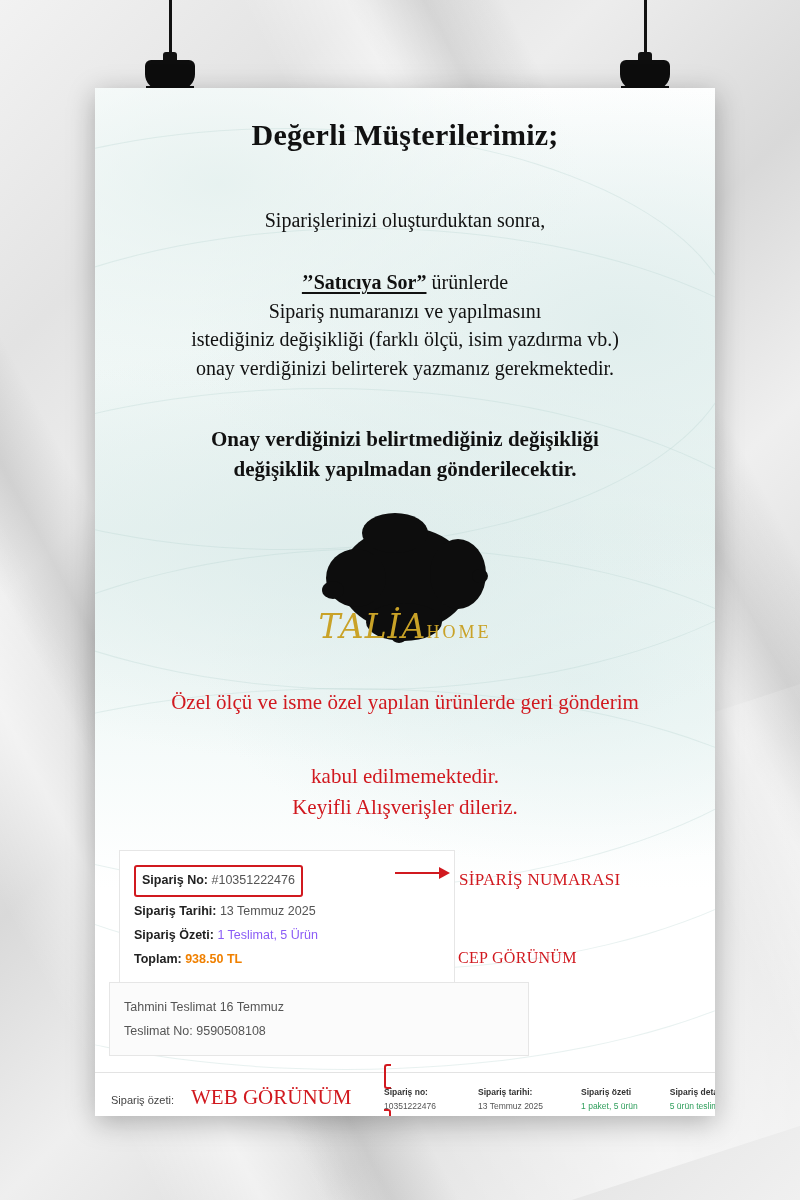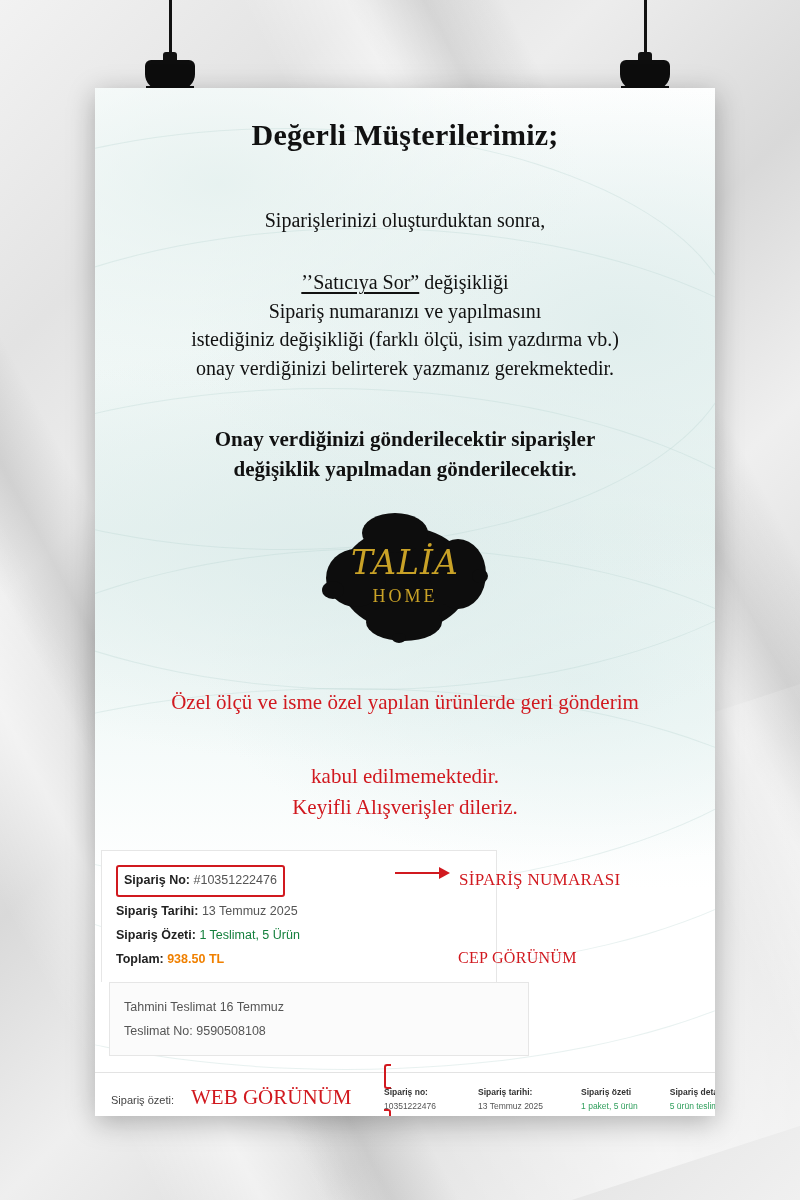--- a/index.html
+++ b/index.html
@@ -128,21 +128,21 @@
   }
   .para {
     text-align: center;
     color: #111;
     font-size: 20px;
     line-height: 1.42;
   }
   .p-intro { margin-top: 54px; }
   .p-block { margin-top: 34px; }
   .p-block .emph {
-    font-weight: 400;
+    font-weight: 700;
     text-decoration: underline;
     text-underline-offset: 3px;
   }
   .p-bold {
     margin-top: 42px;
     font-weight: 700;
     font-size: 21px;
     line-height: 1.45;
   }
 
@@ -159,22 +159,22 @@
   }
   .logo-blob .ink {
     position: absolute;
     background: #0d0d0d;
     border-radius: 50%;
   }
   .logo-text {
     position: absolute;
     inset: 0;
     display: flex;
-    flex-direction: column;
-    align-items: center;
+    flex-direction: row;
+    align-items: flex-end;
     justify-content: center;
     z-index: 3;
   }
   .logo-main {
     font-family: "DejaVu Serif", serif;
     font-style: italic;
     color: #c9a227;
     font-size: 33px;
     letter-spacing: 1px;
     line-height: 1;
@@ -198,37 +198,37 @@
   .warn .u { text-underline-offset: 3px; margin-top: 44px; }
 
   
   .mobile-card {
     position: relative;
     margin: 28px 0 0 0;
     width: 100%;
   }
   .mob-box {
     position: relative;
-    margin-left: 6px;
-    width: 396px;
+    margin-left: 24px;
+    width: 336px;
     background: #ffffff;
     border: 1px solid #e6e6e6;
     border-bottom: none;
     padding: 12px 14px 10px 14px;
     box-sizing: border-box;
   }
   .mob-row {
     font-family: "Liberation Sans", sans-serif;
     font-size: 12.5px;
     color: #333;
     line-height: 1.95;
     white-space: nowrap;
   }
   .mob-row b { color: #222; font-weight: 700; }
-  .v-green { color: #15803d; }
+  .v-green { color: #8b5cf6; }
   .v-orange { color: #f08000; font-weight: 700; }
   .v-grey { color: #555; }
   .siparis-no-hl {
     display: inline-block;
     border: 2px solid #d1191f;
     border-radius: 3px;
     padding: 1px 6px 2px 6px;
     margin: 2px 0;
   }
   .mob-box2 {
@@ -359,29 +359,29 @@
   </div>
 
   <div class="poster-content">
 
     <div class="headline">Değerli Müşterilerimiz;</div>
 
     <div class="para p-intro">Siparişlerinizi oluşturduktan sonra,</div>
 
     <div class="para p-block">
       <div>
-        <span class="emph">’’Satıcıya Sor”</span><span> değişikliği</span>
+        <span class="emph">’’Satıcıya Sor”</span><span> ürünlerde</span>
       </div>
       <div>Sipariş numaranızı ve yapılmasını</div>
       <div>istediğiniz değişikliği (farklı ölçü, isim yazdırma vb.)</div>
       <div>onay verdiğinizi belirterek yazmanız gerekmektedir.</div>
     </div>
 
     <div class="para p-bold">
-      <div>Onay verdiğinizi gönderilecektir siparişler</div>
+      <div>Onay verdiğinizi belirtmediğiniz değişikliği</div>
       <div>değişiklik yapılmadan gönderilecektir.</div>
     </div>
 
     <div class="logo-wrap">
       <div class="logo-blob">
         <div class="ink" style="left:18px; top:16px; width:130px; height:104px;"></div>
         <div class="ink" style="left:4px;  top:38px; width:60px;  height:58px;"></div>
         <div class="ink" style="left:108px;top:28px; width:56px;  height:70px;"></div>
         <div class="ink" style="left:40px; top:2px;  width:66px;  height:40px;"></div>
         <div class="ink" style="left:44px; top:92px; width:76px;  height:38px;"></div>

